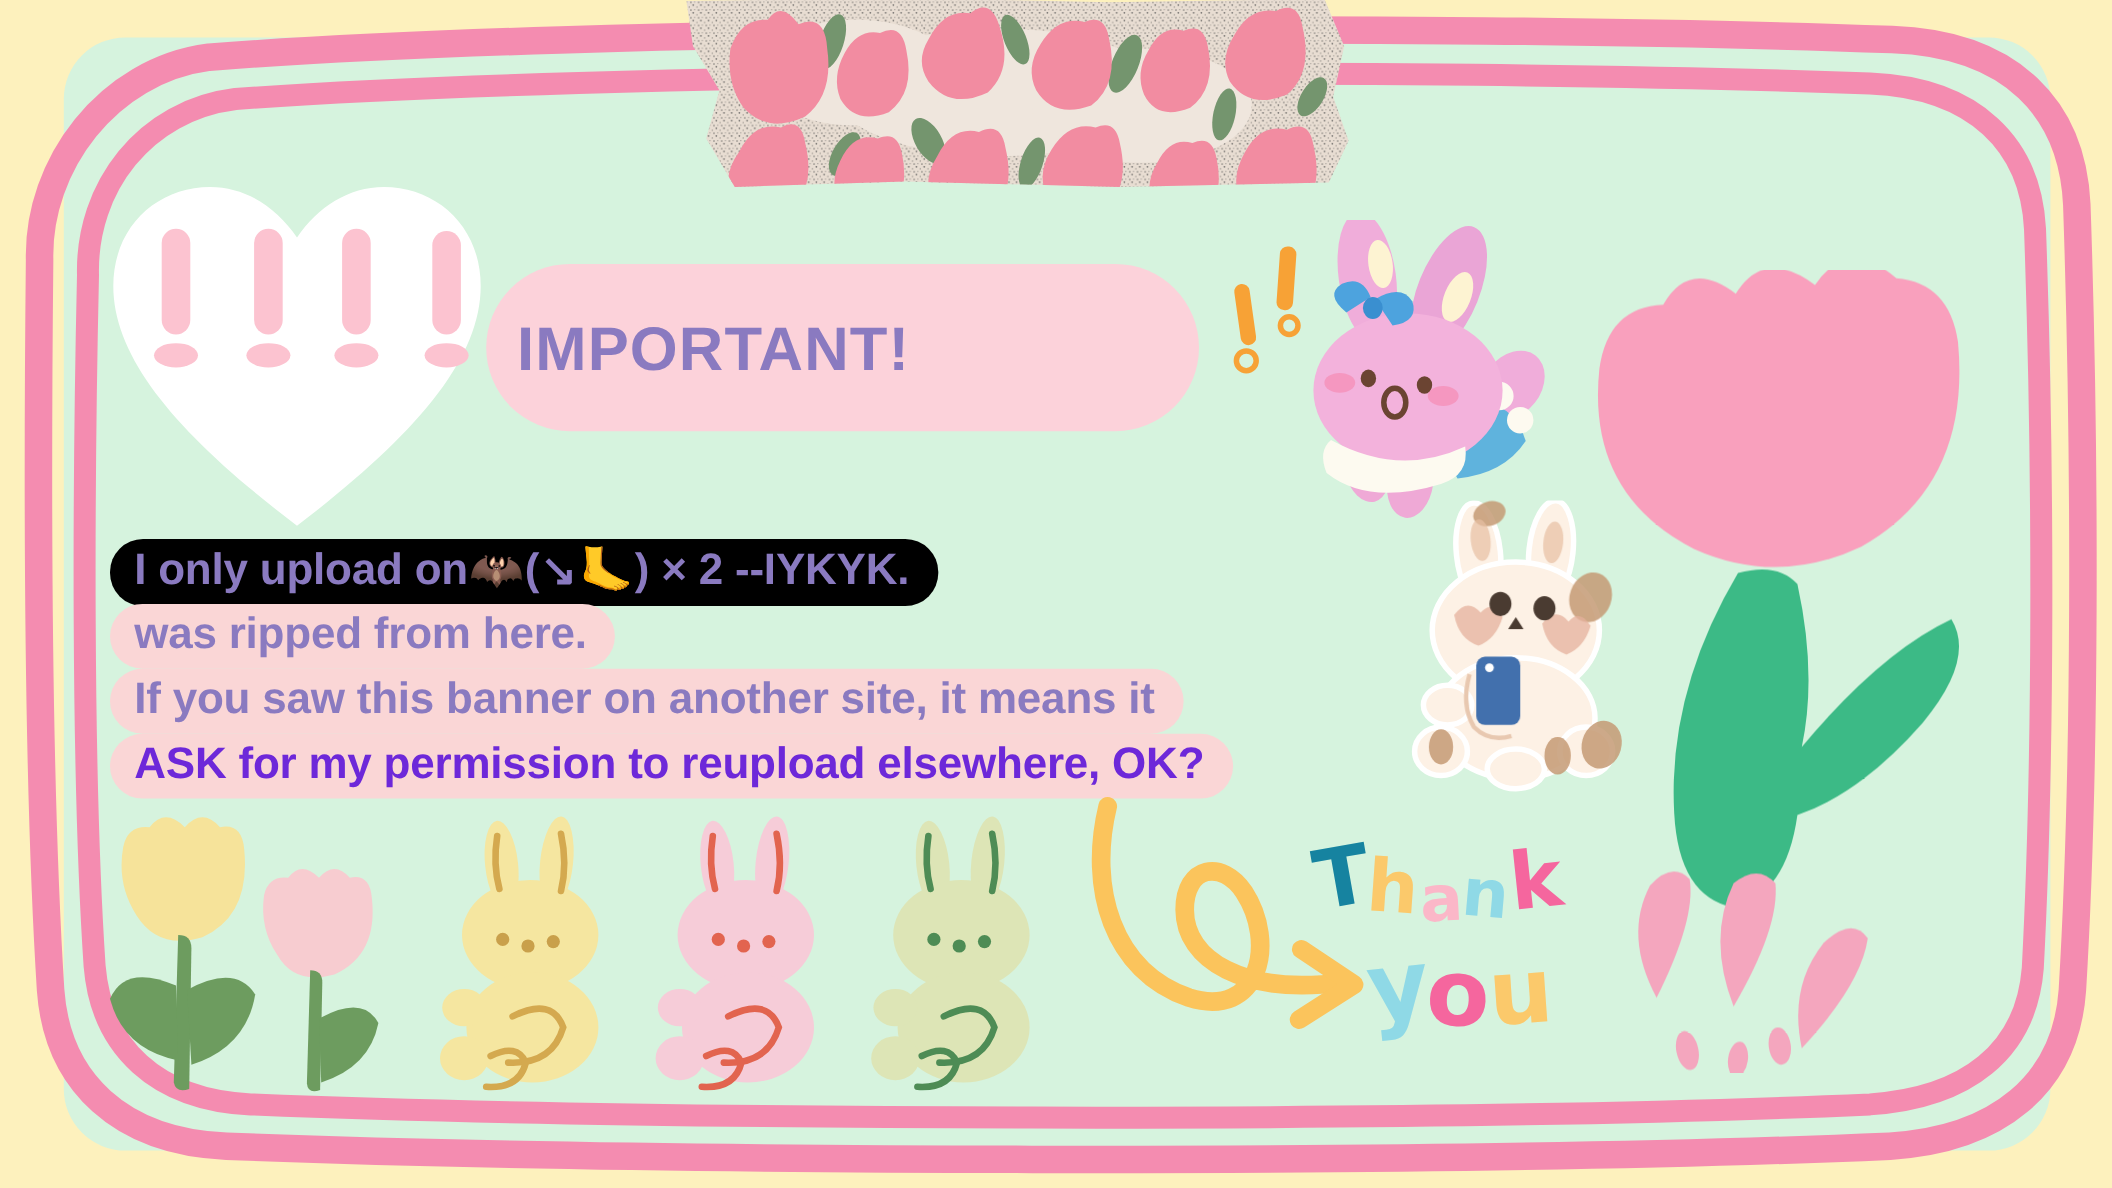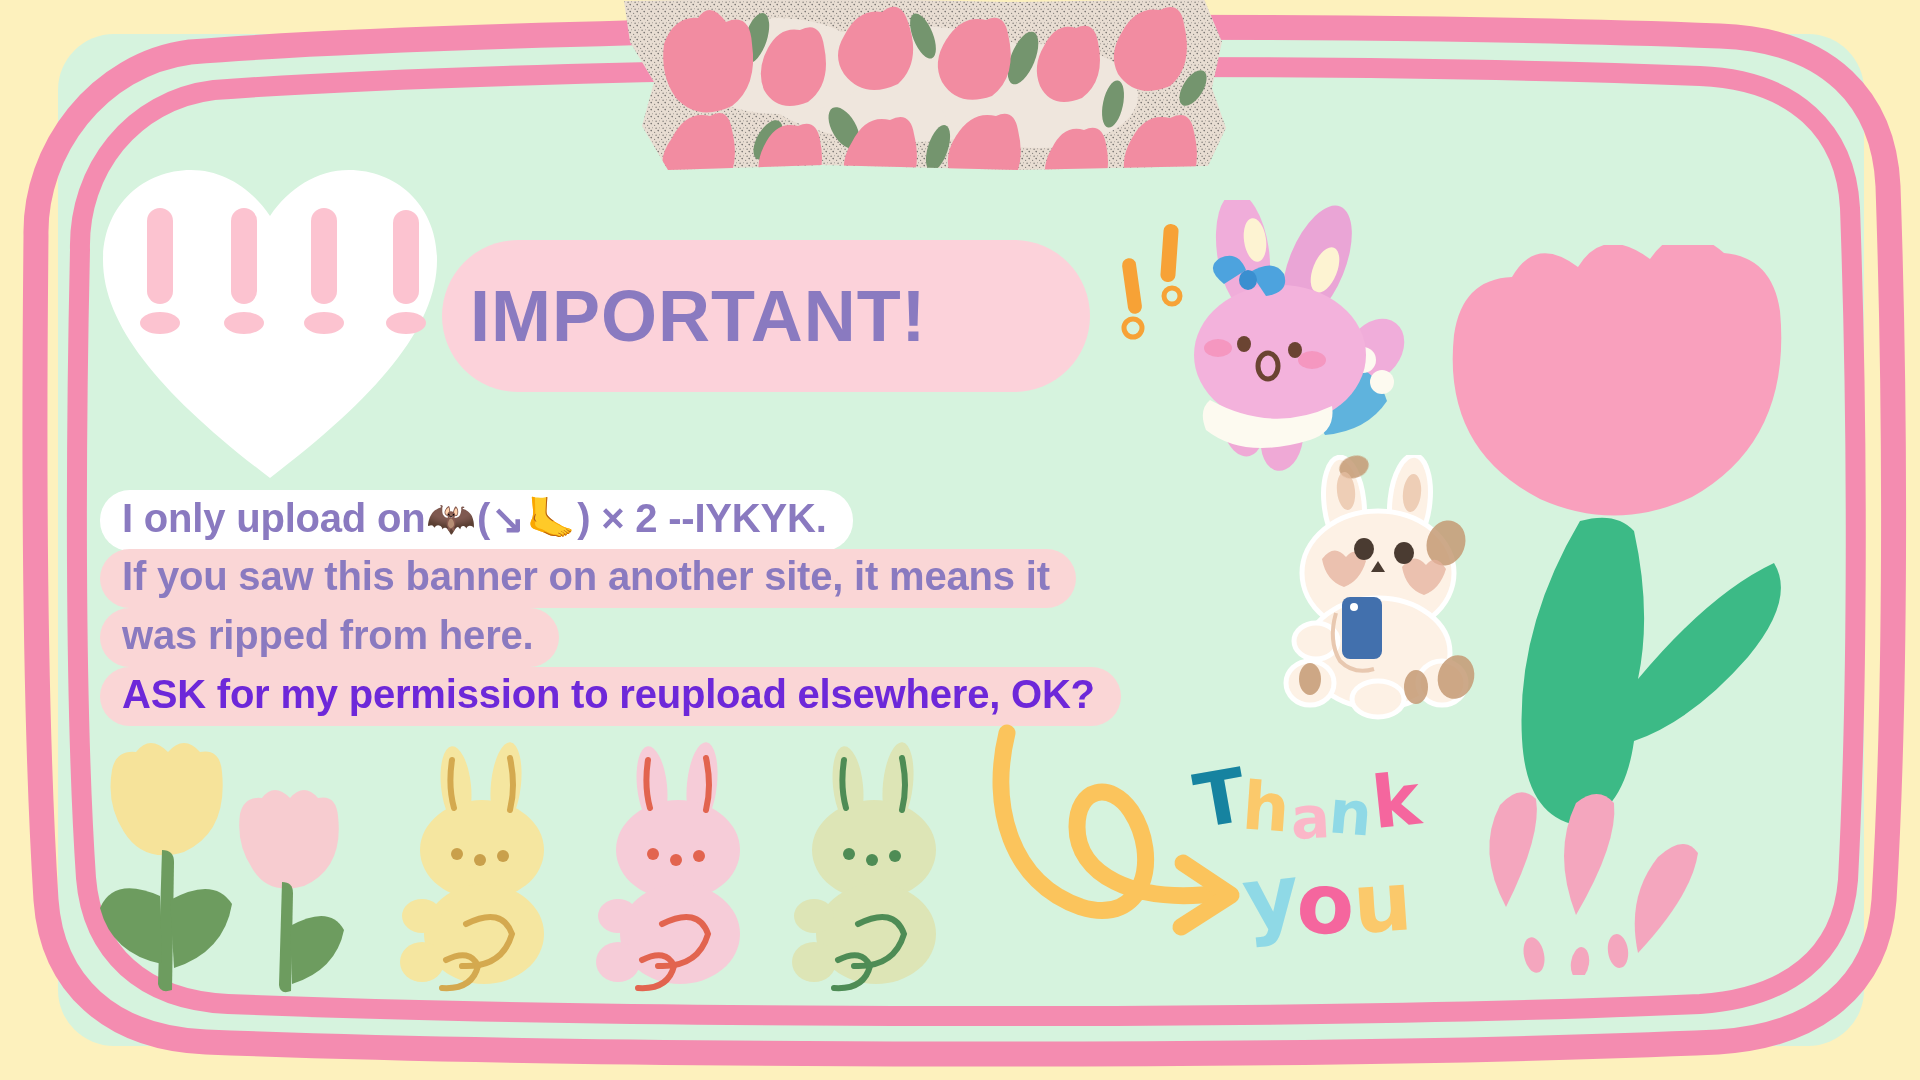--- a/index.html
+++ b/index.html
@@ -27,21 +27,21 @@
   #heart{left:95px;top:148px;width:350px;height:340px;}
 
   
   #title-pill{
     left:442px;top:240px;width:648px;height:152px;
     background:#fcd2da;border-radius:76px;
   }
   #title-text{
     left:470px;top:243px;width:600px;height:146px;
     display:flex;align-items:center;
-    font-size:72px;font-weight:700;letter-spacing:1px;
+    font-size:56px;font-weight:700;letter-spacing:1px;
     color:#8a7ac0;
     font-family:"Liberation Sans", sans-serif;
   }
 
   
   #body-lines{left:100px;top:490px;}
   .bline{
     display:inline-flex;align-items:center;
     background:#fad6d6;
     border-radius:30px;
@@ -143,33 +143,33 @@
       <ellipse cx="229" cy="175" rx="20" ry="11"></ellipse>
       <rect x="298" y="62" width="26" height="94" rx="13"></rect>
       <ellipse cx="311" cy="175" rx="20" ry="11"></ellipse>
     </g>
   </svg>
 
   <div class="abs" id="title-pill"></div>
   <div class="abs" id="title-text">IMPORTANT!</div>
 
   <div class="abs" id="body-lines">
-      <div class="bline-row"><span class="bline" style="background: #ffffff; color: rgb(138, 122, 192); text-align: center;">
+      <div class="bline-row"><span class="bline" style="background: #000000; color: rgb(138, 122, 192); text-align: center;">
           <span>I only upload on </span>
           <span class="emo">🦇</span>
           <span>(</span>
           <span class="emo">↘</span>
           <span class="emo">🦶</span>
           <span>) × 2 --IYKYK.</span>
         </span></div>
       <div class="bline-row"><span class="bline" style="background: rgb(250, 214, 214); color: rgb(138, 122, 192);">
-          <span>If you saw this banner on another site, it means it</span>
+          <span>was ripped from here.</span>
         </span></div>
       <div class="bline-row"><span class="bline" style="background: rgb(250, 214, 214); color: rgb(138, 122, 192);">
-          <span>was ripped from here.</span>
+          <span>If you saw this banner on another site, it means it</span>
         </span></div>
       <div class="bline-row"><span class="bline" style="background: rgb(250, 214, 214); color: #6d28d9;">
           <span>ASK for my permission to reupload elsewhere, OK?</span>
         </span></div>
     </div>
 
   <svg class="abs" id="bunny-fly" viewBox="0 0 310 310">
     <g fill="#f7a236">
       <rect x="5" y="58" width="14" height="56" rx="7" transform="rotate(-8 12 86)"></rect>
       <circle cx="13" cy="128" r="9" fill="none" stroke="#f7a236" stroke-width="5"></circle>

